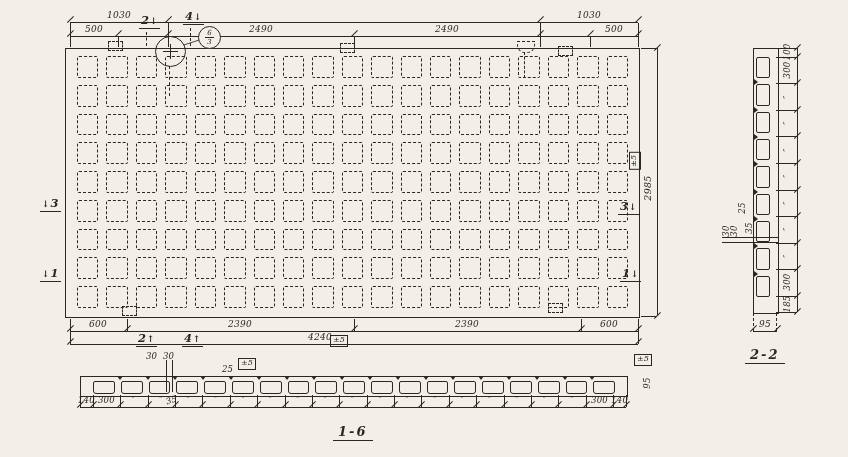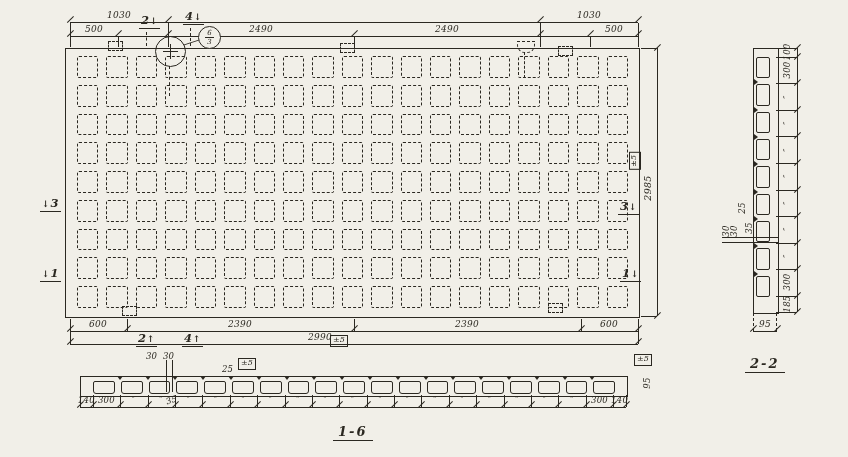--- a/index.html
+++ b/index.html
@@ -277,21 +277,21 @@
       <div class="dlab" style="left: 28px;">600</div>
       <div class="dlab" style="left: 170px;">2390</div>
       <div class="dlab" style="left: 397px;">2390</div>
       <div class="dlab" style="left: 539px;">600</div>
     </div>
   <div id="dimD" class="line-h" style="left:70px;top:344px;width:568px;">
       <div class="slash" style="left: -4px;"></div>
       <div class="ext" style="left: 0px; top: -25px; height: 25px;"></div>
       <div class="slash" style="left: 564px;"></div>
       <div class="ext" style="left: 568px; top: -25px; height: 25px;"></div>
-      <div class="dlab" style="left: 250px;">2990</div>
+      <div class="dlab" style="left: 250px;">4240</div>
     </div>
   <div class="tolbox" style="left:330px;top:335px;">±5</div>
 
   <div id="dimR" class="line-v" style="left:657px;top:48px;height:268px;">
       <div class="slashv" style="top: -1px;"></div>
       <div class="extv" style="top: 0px; left: -16px; width: 16px;"></div>
       <div class="slashv" style="top: 267px;"></div>
       <div class="extv" style="top: 268px; left: -16px; width: 16px;"></div>
     </div>
   <div class="dlabv" style="left:648px;top:188px;font-size:9.5px;">2985</div>
@@ -483,15 +483,15 @@
   <div class="dlabv" style="left:734px;top:231px;font-size:8.5px;">30</div>
   <div class="dlabv" style="left:749px;top:228px;font-size:8.5px;">35</div>
   <div class="dlabv" style="left:742px;top:208px;font-size:8.5px;">25</div>
   <div id="dim95" class="line-h" style="left:753px;top:331px;width:24px;">
       <div class="slash" style="left: -4px;"></div>
       <div class="slash" style="left: 20px;"></div>
       <div class="dlab" style="left: 12px;">95</div>
     </div>
   <div class="cline" style="left:753px;top:313px;height:18px;"></div>
   <div class="cline" style="left:776px;top:313px;height:18px;"></div>
-  <div class="sect-title" style="left:745px;top:356px;">2-2</div>
+  <div class="sect-title" style="left:745px;top:347px;">2-2</div>
 
 </div>
 
 </body></html>

